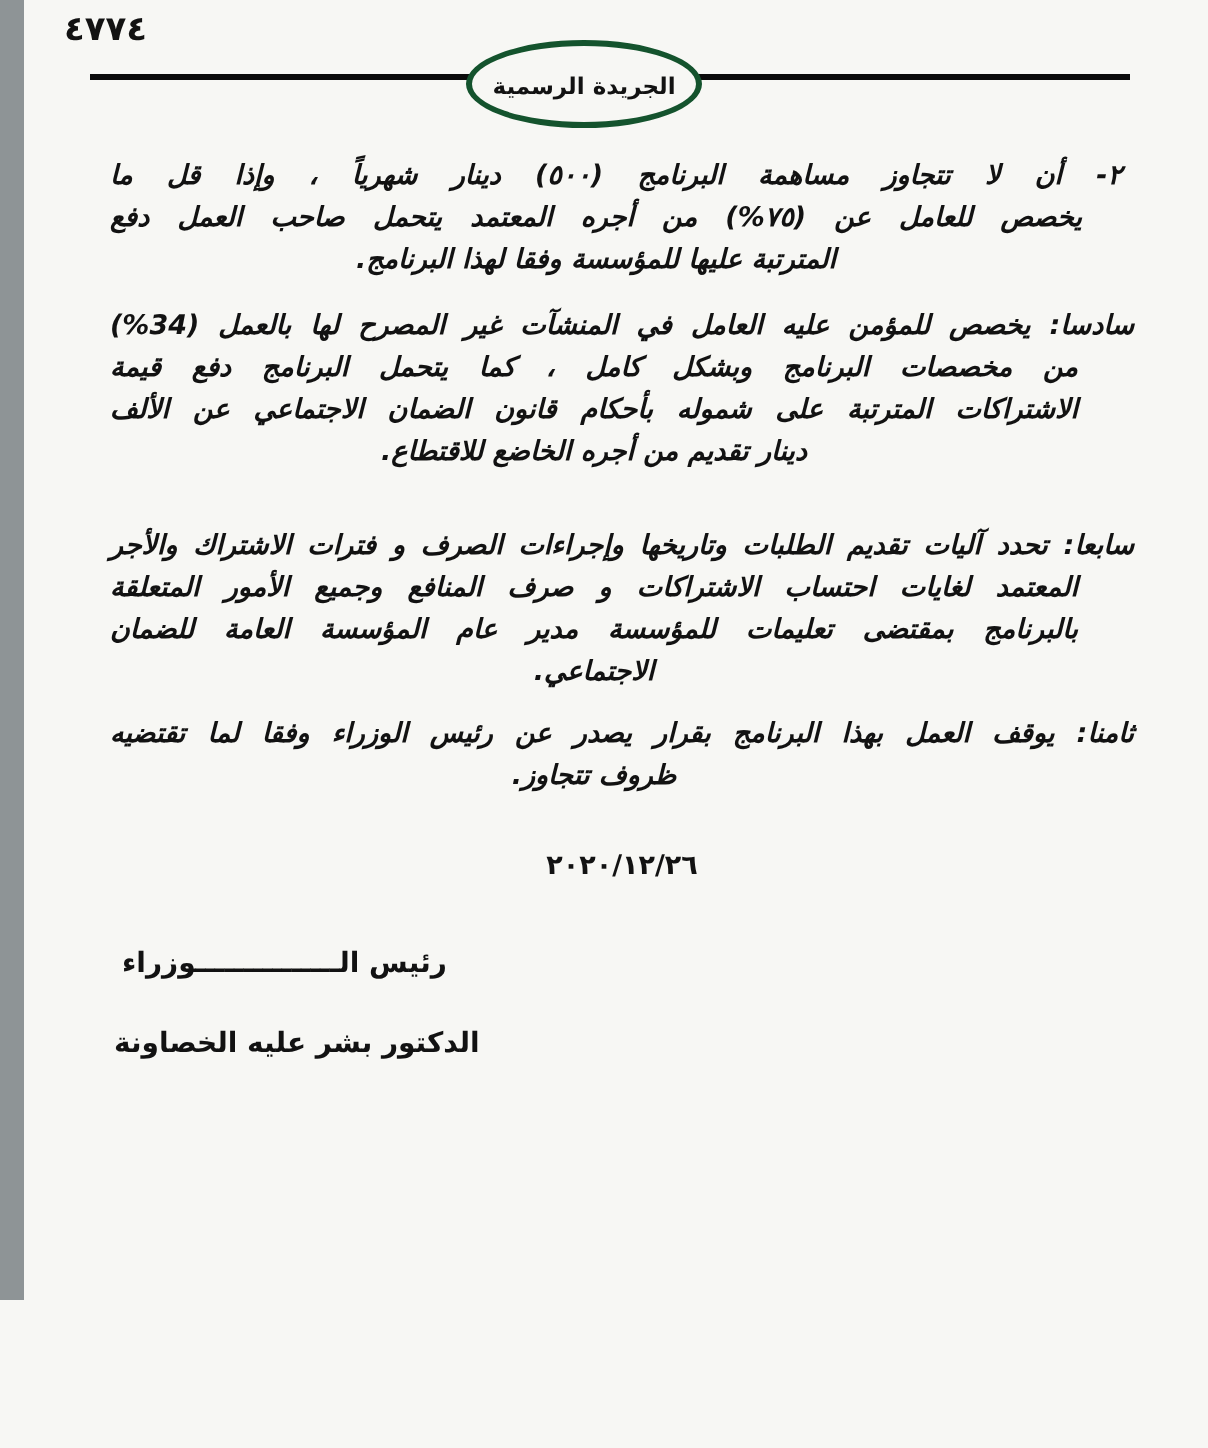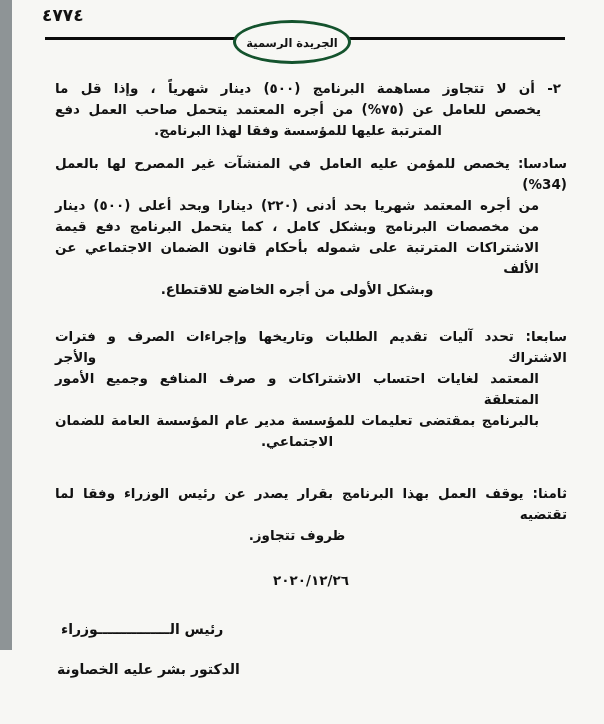--- a/index.html
+++ b/index.html
@@ -18,21 +18,21 @@
   .scan-edge {
     position: absolute;
     top: 0; left: 0;
     width: 12px;
     height: 650px;
     background: var(--scan-edge, #8e9496);
   }
   .page-number {
     position: absolute;
     top: 5px;
-    left: 42px;
+    left: 32px;
     direction: rtl;
     font-size: 17px;
     font-weight: bold;
     letter-spacing: 6px;
     color: var(--ink, #121212);
   }
   .header-rule {
     position: absolute;
     top: 37px;
     right: 39px;
@@ -72,30 +72,31 @@
     font-weight: bold;
     font-size: 13.5px;
     line-height: 21px;
   }
   .para { margin: 0; }
   .para.list { margin-left: 0; margin-right: 6px; }
   .para .line {
     text-align: justify;
     text-align-last: justify;
     min-height: 21px;
+    font-style: italic;
   }
   .para.list .line.cont    { padding-right: 20px; }
   .para.section .line.cont { padding-right: 28px; }
   .para .line.last {
     text-align: center;
     text-align-last: center;
   }
   #p-sixth   { margin-top: 12px; }
   #p-seventh { margin-top: 26px; }
-  #p-eighth  { margin-top: 31px; }
+  #p-eighth  { margin-top: 10px; }
   .decision-date {
     margin-top: 24px;
     text-align: center;
     text-align-last: center;
     font-size: 13.5px;
     font-weight: bold;
   }
   .signature-title {
     margin-top: 28px;
     text-align: left;
@@ -131,24 +132,23 @@
     <div id="paragraphs">
         <div class="para list" id="p-item-2">
           <div class="line">٢- أن لا تتجاوز مساهمة البرنامج (٥٠٠) دينار شهرياً ، وإذا قل ما</div>
           <div class="line cont">يخصص للعامل عن (٧٥%) من أجره المعتمد يتحمل صاحب العمل دفع</div>
         </div>
         <div class="para list" id="p-item-3">
           <div class="line cont last">المترتبة عليها للمؤسسة وفقا لهذا البرنامج.</div>
         </div>
         <div class="para section" id="p-sixth">
           <div class="line">سادسا: يخصص للمؤمن عليه العامل في المنشآت غير المصرح لها بالعمل (34%)</div>
-          <div class="line cont">من أجره المعتمد شهريا بحد أدنى (٢٢٠) دينارا وبحد أعلى (٥٠٠) دينار</div>
           <div class="line cont">من مخصصات البرنامج وبشكل كامل ، كما يتحمل البرنامج دفع قيمة</div>
           <div class="line cont">الاشتراكات المترتبة على شموله بأحكام قانون الضمان الاجتماعي عن الألف</div>
-          <div class="line cont last">وبشكل الأولى من أجره الخاضع للاقتطاع.</div>
+          <div class="line cont last">دينار تقديم من أجره الخاضع للاقتطاع.</div>
         </div>
         <div class="para section" id="p-seventh">
           <div class="line">سابعا: تحدد آليات تقديم الطلبات وتاريخها وإجراءات الصرف و فترات الاشتراك والأجر</div>
           <div class="line cont">المعتمد لغايات احتساب الاشتراكات و صرف المنافع وجميع الأمور المتعلقة</div>
           <div class="line cont">بالبرنامج بمقتضى تعليمات للمؤسسة مدير عام المؤسسة العامة للضمان</div>
           <div class="line cont last">الاجتماعي.</div>
         </div>
         <div class="para section" id="p-eighth">
           <div class="line">ثامنا: يوقف العمل بهذا البرنامج بقرار يصدر عن رئيس الوزراء وفقا لما تقتضيه</div>
           <div class="line cont last">ظروف تتجاوز.</div>

